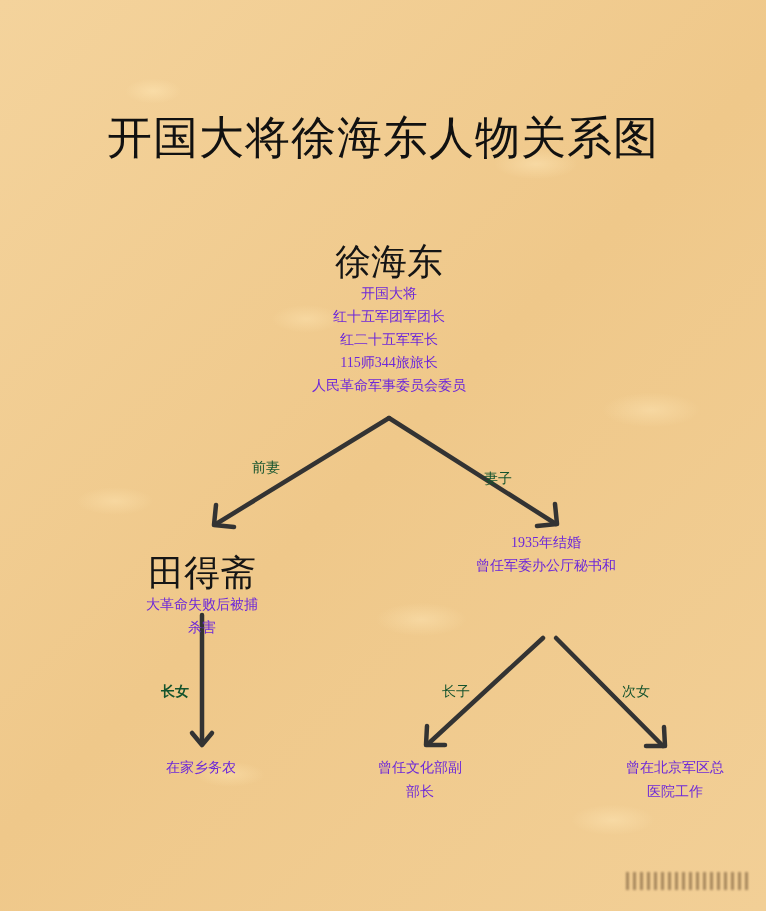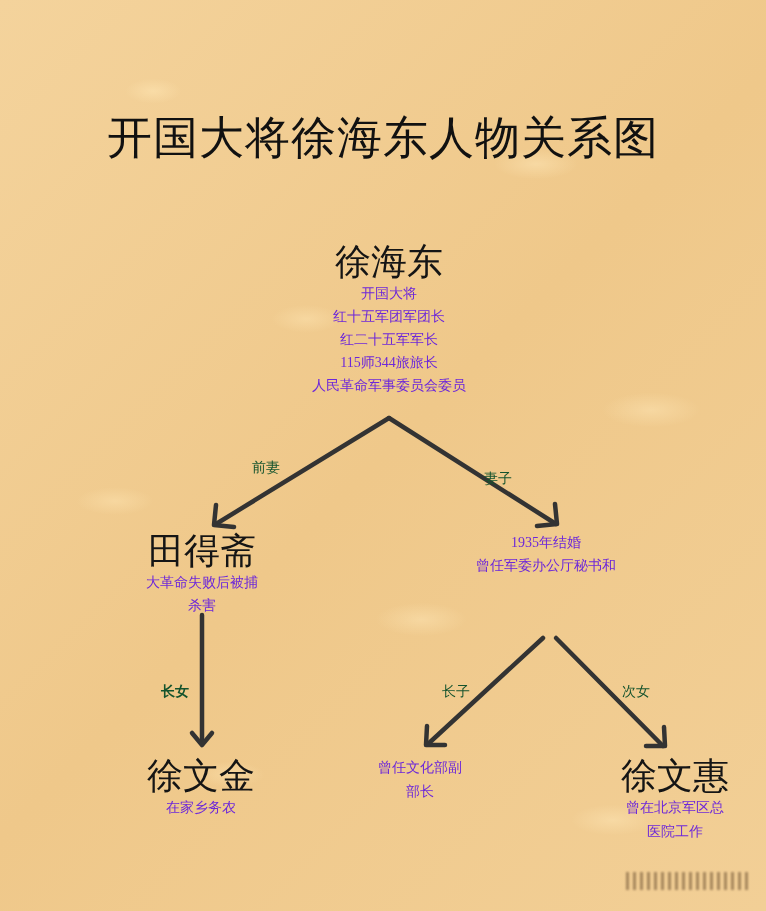--- a/index.html
+++ b/index.html
@@ -65,41 +65,39 @@
   <div class="desc">开国大将</div>
   <div class="desc">红十五军团军团长</div>
   <div class="desc">红二十五军军长</div>
   <div class="desc">115师344旅旅长</div>
   <div class="desc">人民革命军事委员会委员</div>
 </div>
 
 <div class="label" style="left:252px; top:459px;">前妻</div>
 <div class="label" style="left:484px; top:470px;">妻子</div>
 
-<div class="node" style="left:202px; top:531px;">
+<div class="node" style="left:202px; top:553px;">
   <div class="name">田得斋</div>
   <div class="desc">大革命失败后被捕</div>
   <div class="desc">杀害</div>
 </div>
 <div class="node" style="left:546px; top:531px;">
   <div class="desc">1935年结婚</div>
   <div class="desc">曾任军委办公厅秘书和</div>
 </div>
 
 <div class="label" style="left:161px; top:683px;font-weight:bold;">长女</div>
 <div class="label" style="left:442px; top:683px;">长子</div>
 <div class="label" style="left:622px; top:683px;">次女</div>
 
 <div class="node child" style="left:201px; top:756px;">
-  <div class="name">徐文金</div>
   <div class="desc">在家乡务农</div>
 </div>
 <div class="node child" style="left:420px; top:756px;">
   <div class="desc">曾任文化部副</div>
   <div class="desc">部长</div>
 </div>
 <div class="node child" style="left:675px; top:756px;">
-  <div class="name">徐文惠</div>
   <div class="desc">曾在北京军区总</div>
   <div class="desc">医院工作</div>
 </div>
 
 <div class="watermark"></div>
 
 </body></html>

